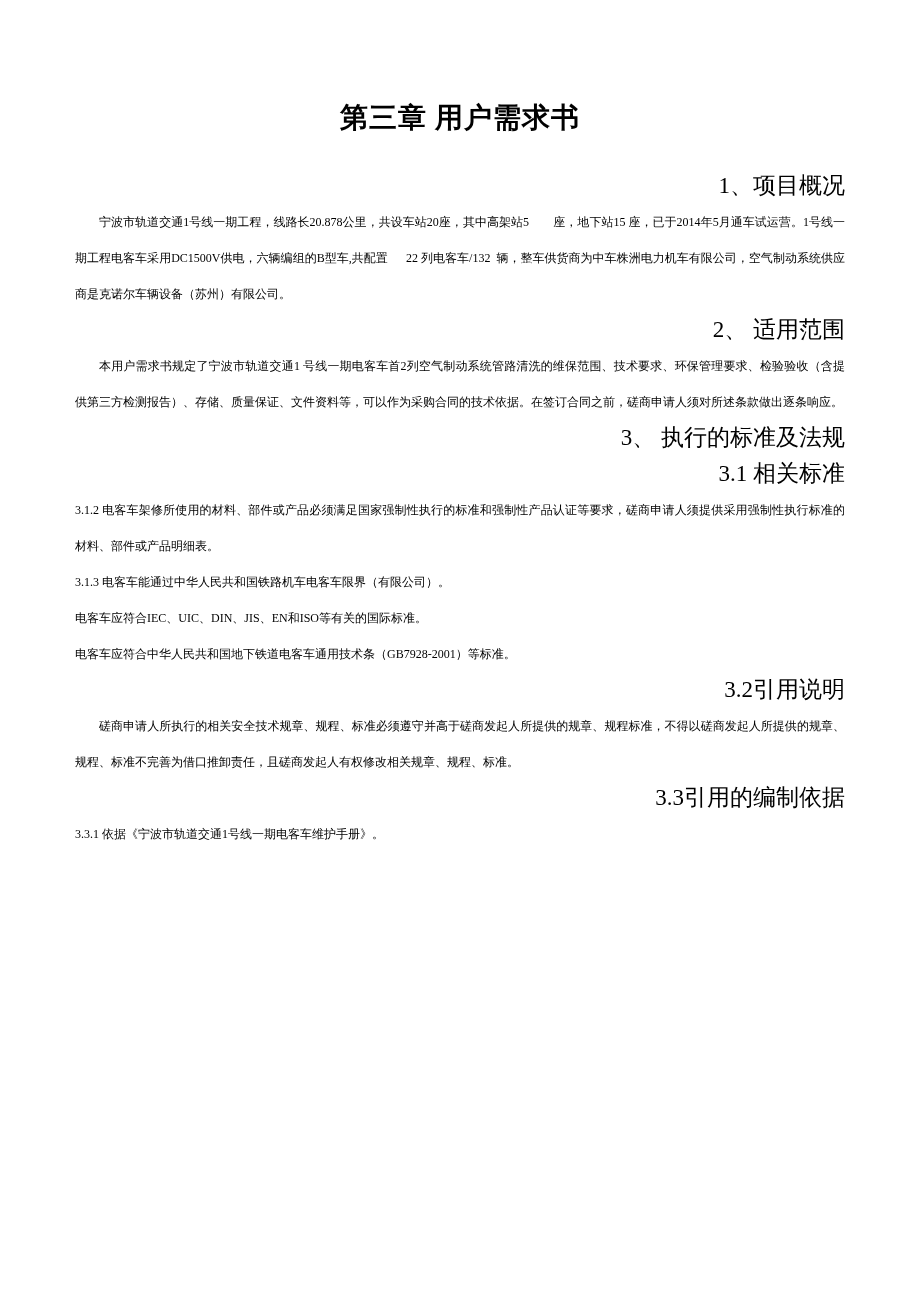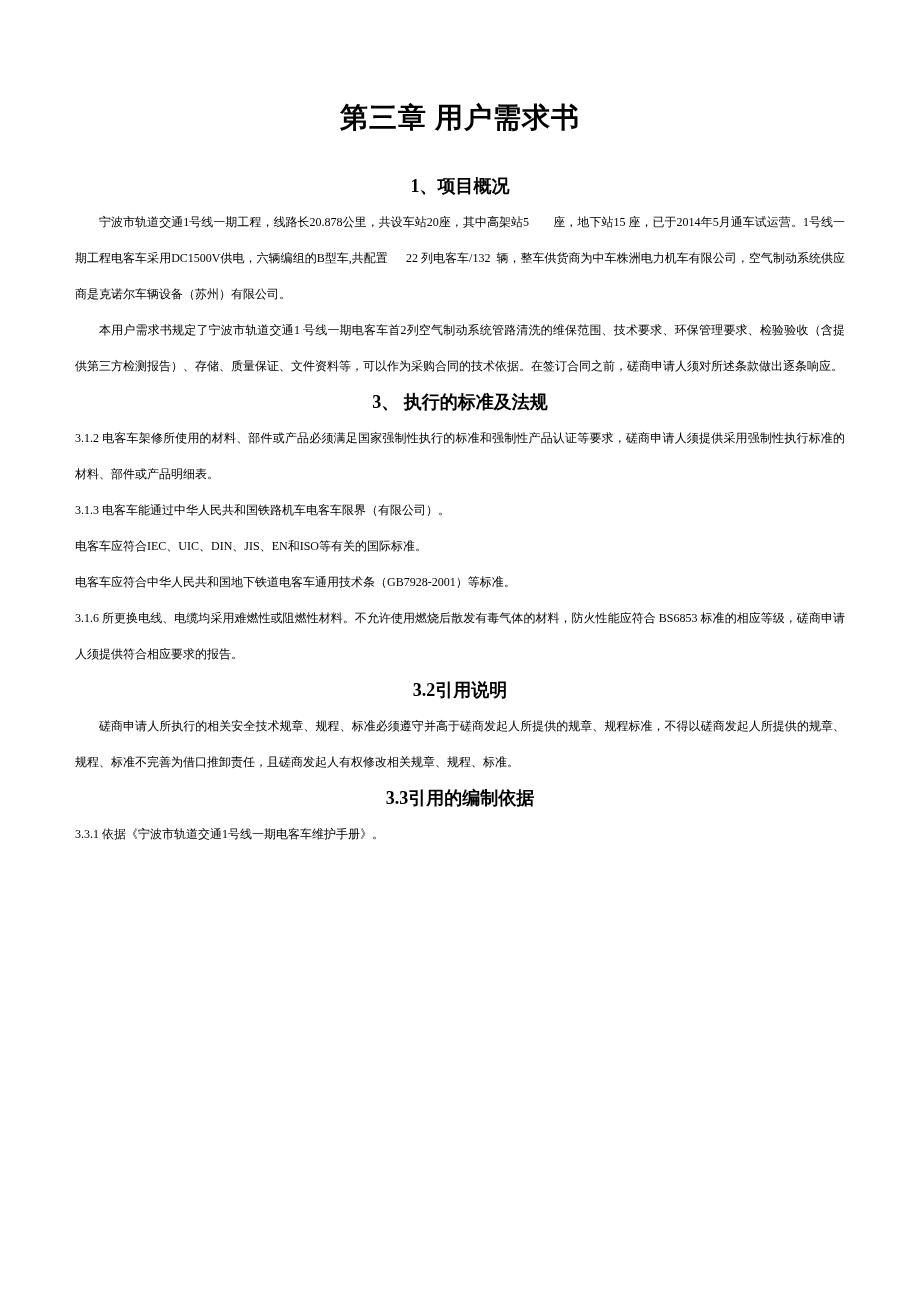--- a/index.html
+++ b/index.html
@@ -22,24 +22,24 @@
   .doc-title {
     margin: 0 0 30px 0;
     text-align: center;
     font-size: 28px;
     font-weight: bold;
     line-height: 40px;
     letter-spacing: 1px;
   }
   .heading {
     margin: 0;
-    font-size: 18px;
-    font-weight: bold;
+    font-size: 23px;
+    font-weight: normal;
     line-height: 36px;
-    text-align: center;
+    text-align: right;
   }
   .body-p {
     margin: 0;
     font-size: 12px;
     font-weight: normal;
     line-height: 36px;
     text-align: justify;
     white-space: pre-wrap;
     word-break: break-all;
   }
@@ -51,36 +51,37 @@
 <body>
 
 <div class="page">
 
   <h1 class="doc-title">第三章 用户需求书</h1>
 
   <h2 class="heading">1、项目概况</h2>
 
   <p class="body-p indent">宁波市轨道交通1号线一期工程，线路长20.878公里，共设车站20座，其中高架站5        座，地下站15 座，已于2014年5月通车试运营。1号线一期工程电客车采用DC1500V供电，六辆编组的B型车,共配置      22 列电客车/132  辆，整车供货商为中车株洲电力机车有限公司，空气制动系统供应商是克诺尔车辆设备（苏州）有限公司。</p>
 
+  <h2 class="heading">2、 适用范围</h2>
 
   <p class="body-p indent">本用户需求书规定了宁波市轨道交通1 号线一期电客车首2列空气制动系统管路清洗的维保范围、技术要求、环保管理要求、检验验收（含提供第三方检测报告）、存储、质量保证、文件资料等，可以作为采购合同的技术依据。在签订合同之前，磋商申请人须对所述条款做出逐条响应。</p>
 
   <h2 class="heading">3、 执行的标准及法规</h2>
 
+  <h3 class="heading">3.1 相关标准</h3>
 
 
   <p class="body-p">3.1.2 电客车架修所使用的材料、部件或产品必须满足国家强制性执行的标准和强制性产品认证等要求，磋商申请人须提供采用强制性执行标准的材料、部件或产品明细表。</p>
 
   <p class="body-p">3.1.3 电客车能通过中华人民共和国铁路机车电客车限界（有限公司）。</p>
 
   <p class="body-p">电客车应符合IEC、UIC、DIN、JIS、EN和ISO等有关的国际标准。</p>
 
   <p class="body-p">电客车应符合中华人民共和国地下铁道电客车通用技术条（GB7928-2001）等标准。</p>
 
-  <p class="body-p">3.1.6 所更换电线、电缆均采用难燃性或阻燃性材料。不允许使用燃烧后散发有毒气体的材料，防火性能应符合 BS6853 标准的相应等级，磋商申请人须提供符合相应要求的报告。</p>
 
   <h3 class="heading">3.2引用说明</h3>
 
 
   <p class="body-p indent">磋商申请人所执行的相关安全技术规章、规程、标准必须遵守并高于磋商发起人所提供的规章、规程标准，不得以磋商发起人所提供的规章、规程、标准不完善为借口推卸责任，且磋商发起人有权修改相关规章、规程、标准。</p>
 
   <h3 class="heading">3.3引用的编制依据</h3>
 
   <p class="body-p">3.3.1 依据《宁波市轨道交通1号线一期电客车维护手册》。</p>
 

